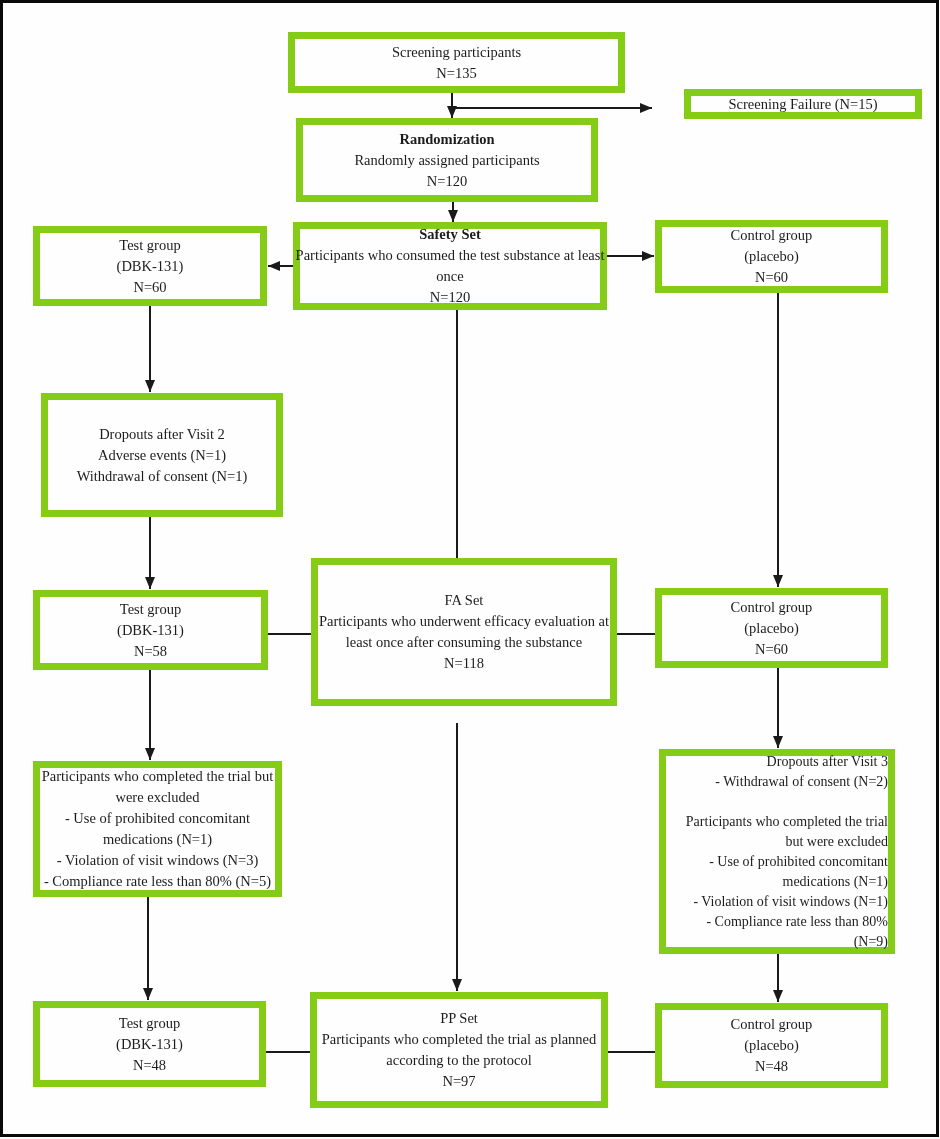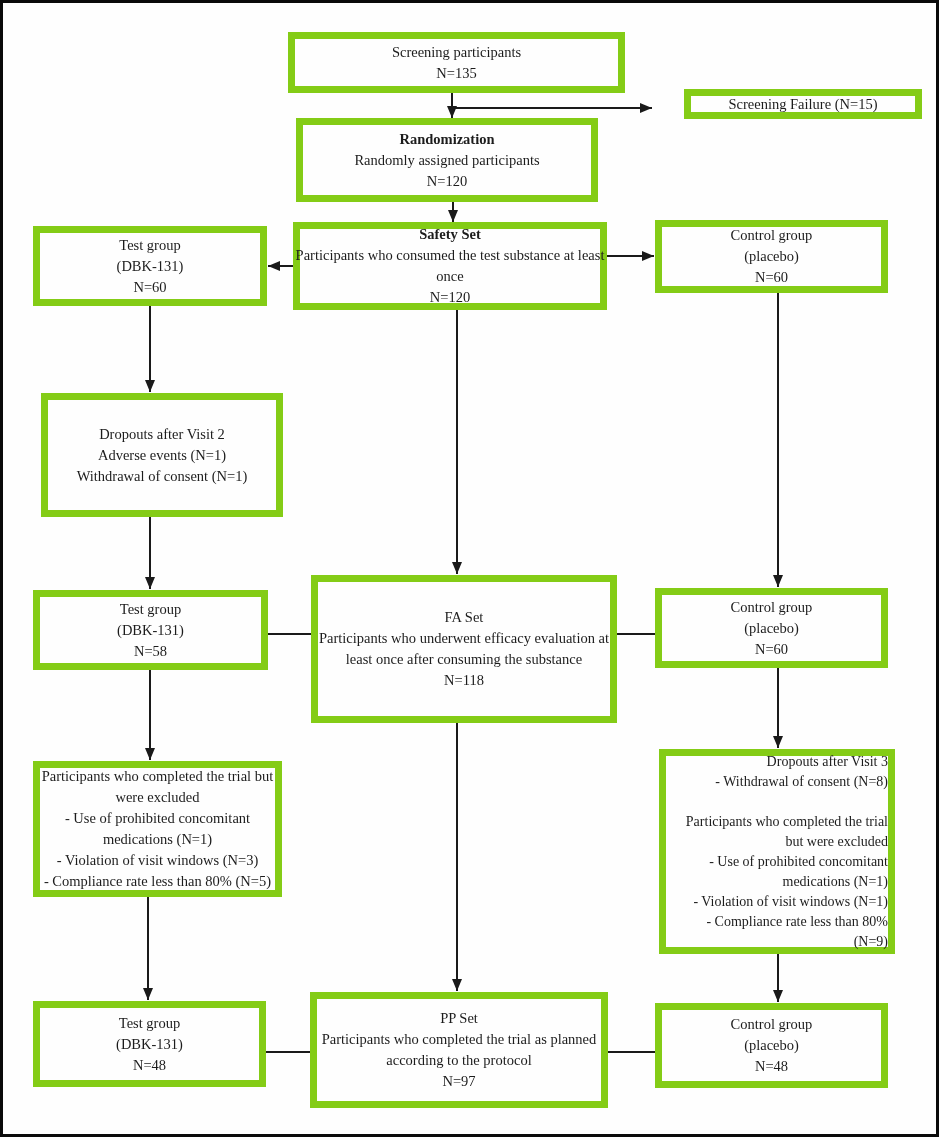--- a/index.html
+++ b/index.html
@@ -86,42 +86,42 @@
   <div class="box" style="left:33px;  top:393px; width:242px; height:124px;margin-left:8px;">
       <div class="line">Dropouts after Visit 2</div>
       <div class="line">Adverse events (N=1)</div>
       <div class="line">Withdrawal of consent (N=1)</div>
     </div>
   <div class="box" style="left:33px;  top:590px; width:235px; height:80px;">
       <div class="line">Test group</div>
       <div class="line">(DBK-131)</div>
       <div class="line">N=58</div>
     </div>
-  <div class="box" style="left:311px; top:575px; width:306px; height:148px;">
+  <div class="box" style="left:311px; top:558px; width:306px; height:148px;">
       <div class="line">FA Set</div>
       <div class="line">Participants who underwent efficacy evaluation at</div>
       <div class="line">least once after consuming the substance</div>
       <div class="line">N=118</div>
     </div>
   <div class="box" style="left:655px; top:588px; width:233px; height:80px;">
       <div class="line">Control group</div>
       <div class="line">(placebo)</div>
       <div class="line">N=60</div>
     </div>
   <div class="box" style="left:33px;  top:761px; width:249px; height:136px;">
       <div class="line">Participants who completed the trial but</div>
       <div class="line">were excluded</div>
       <div class="line">- Use of prohibited concomitant</div>
       <div class="line">medications (N=1)</div>
       <div class="line">- Violation of visit windows (N=3)</div>
       <div class="line">- Compliance rate less than 80% (N=5)</div>
     </div>
   <div class="box tight" style="left:659px; top:749px; width:236px; height:205px;">
       <div class="line">Dropouts after Visit 3</div>
-      <div class="line">- Withdrawal of consent (N=8)</div>
+      <div class="line">- Withdrawal of consent (N=2)</div>
       <div class="line">&nbsp;</div>
       <div class="line">Participants who completed the trial</div>
       <div class="line">but were excluded</div>
       <div class="line">- Use of prohibited concomitant</div>
       <div class="line">medications (N=1)</div>
       <div class="line">- Violation of visit windows (N=1)</div>
       <div class="line">- Compliance rate less than 80%</div>
       <div class="line">(N=9)</div>
     </div>
   <div class="box" style="left:33px;  top:1001px; width:233px; height:86px;">

